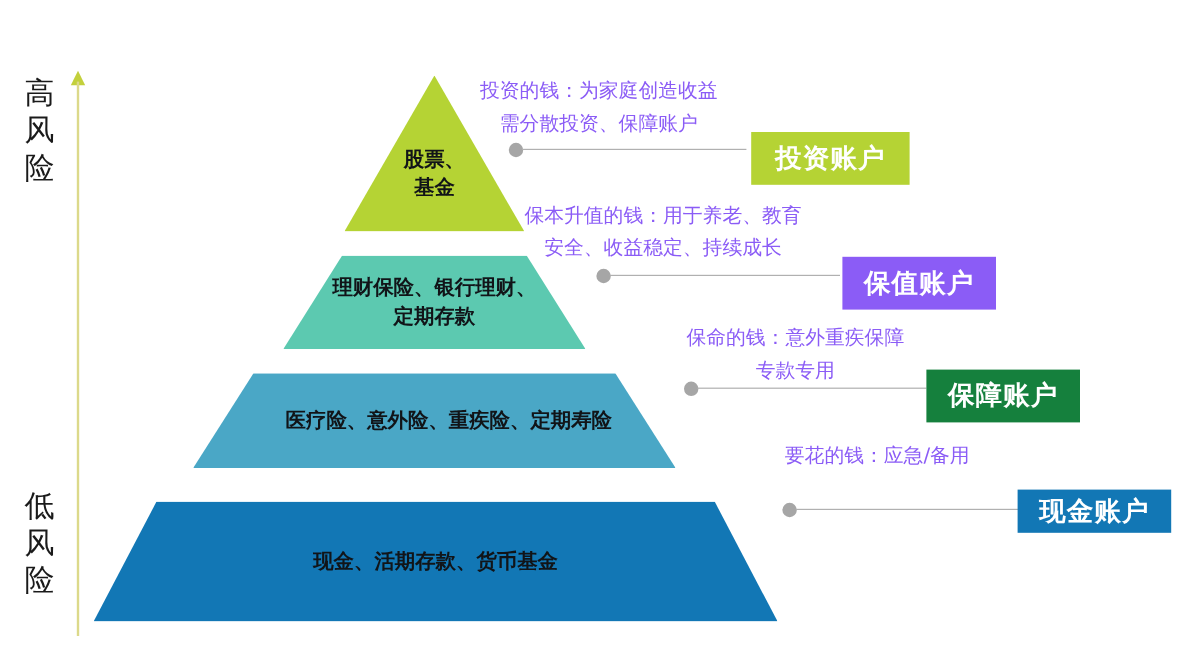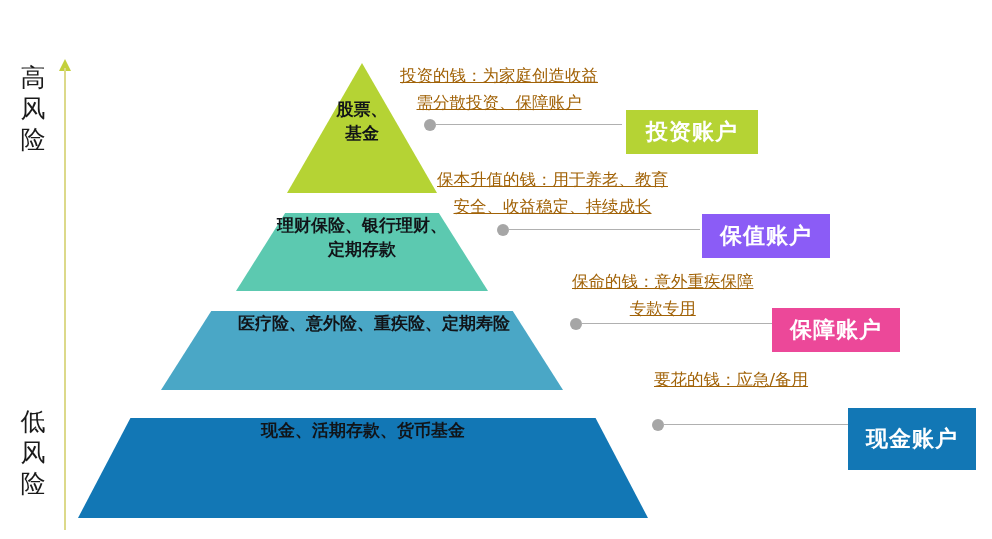--- a/index.html
+++ b/index.html
@@ -50,20 +50,21 @@
   .axis-label span { display: block; }
   #label-high { left: 16px; top: 62px; }
   #label-low  { left: 16px; top: 406px; }
 
   
   .pyramid { position: absolute; left: 0; top: 0; }
 
   .tier {
     position: absolute;
     display: flex;
+    align-items: center;
     justify-content: center;
   }
   .tier-text {
     position: relative;
     z-index: 3;
     text-align: center;
     color: #111418;
     font-family: "DejaVu Sans", sans-serif;
     font-weight: bold;
     white-space: pre-line;
@@ -109,26 +110,25 @@
   #tier-4 .shape {
     position: absolute; inset: 0;
     background: #1277b5;
     clip-path: polygon(9.2% 0%, 90.8% 0%, 100% 100%, 0% 100%);
   }
   #tier-4 .tier-text { font-size: 17px; line-height: 24px; }
 
   
   .callout-text {
     position: absolute;
-    color: #a16207;
+    color: #8b5cf6;
     font-size: 16.5px;
     line-height: 27px;
     font-family: "DejaVu Sans", sans-serif;
     white-space: nowrap;
-    text-decoration: underline;
   }
   .callout-text .l1 { display: block; }
   .callout-text .l2 { display: block; text-align: center; }
 
   .connector { position: absolute; height: 12px; }
   .connector .dot {
     position: absolute; left: 0; top: 0;
     width: 12px; height: 12px; border-radius: 50%;
     background: #a6a6a6;
   }
@@ -156,27 +156,27 @@
   
   #callout-text-2 { left: 437px; top: 166px; }
   #connector-2 { left: 497px; top: 224px; width: 203px; }
   #connector-2 .line { width: 192px; }
   #badge-2 { left: 702px; top: 214px; width: 128px; height: 44px; background: #8b5cf6; }
 
   
   #callout-text-3 { left: 572px; top: 268px; }
   #connector-3 { left: 570px; top: 318px; width: 202px; }
   #connector-3 .line { width: 191px; }
-  #badge-3 { left: 772px; top: 308px; width: 128px; height: 44px; background: #ec4899; }
+  #badge-3 { left: 772px; top: 308px; width: 128px; height: 44px; background: #15803d; }
 
   
   #callout-text-4 { left: 654px; top: 366px; }
   #connector-4 { left: 652px; top: 419px; width: 198px; }
   #connector-4 .line { width: 187px; }
-  #badge-4 { left: 848px; top: 408px; width: 128px; height: 62px; background: #1277b5; }
+  #badge-4 { left: 848px; top: 408px; width: 128px; height: 36px; background: #1277b5; }
 </style>
 </head>
 <body>
 
 <div id="canvas">
 
   <div class="axis-arrow"></div>
   <div class="axis-line"></div>
   <div class="axis-label" id="label-high">
     <span>高</span>

